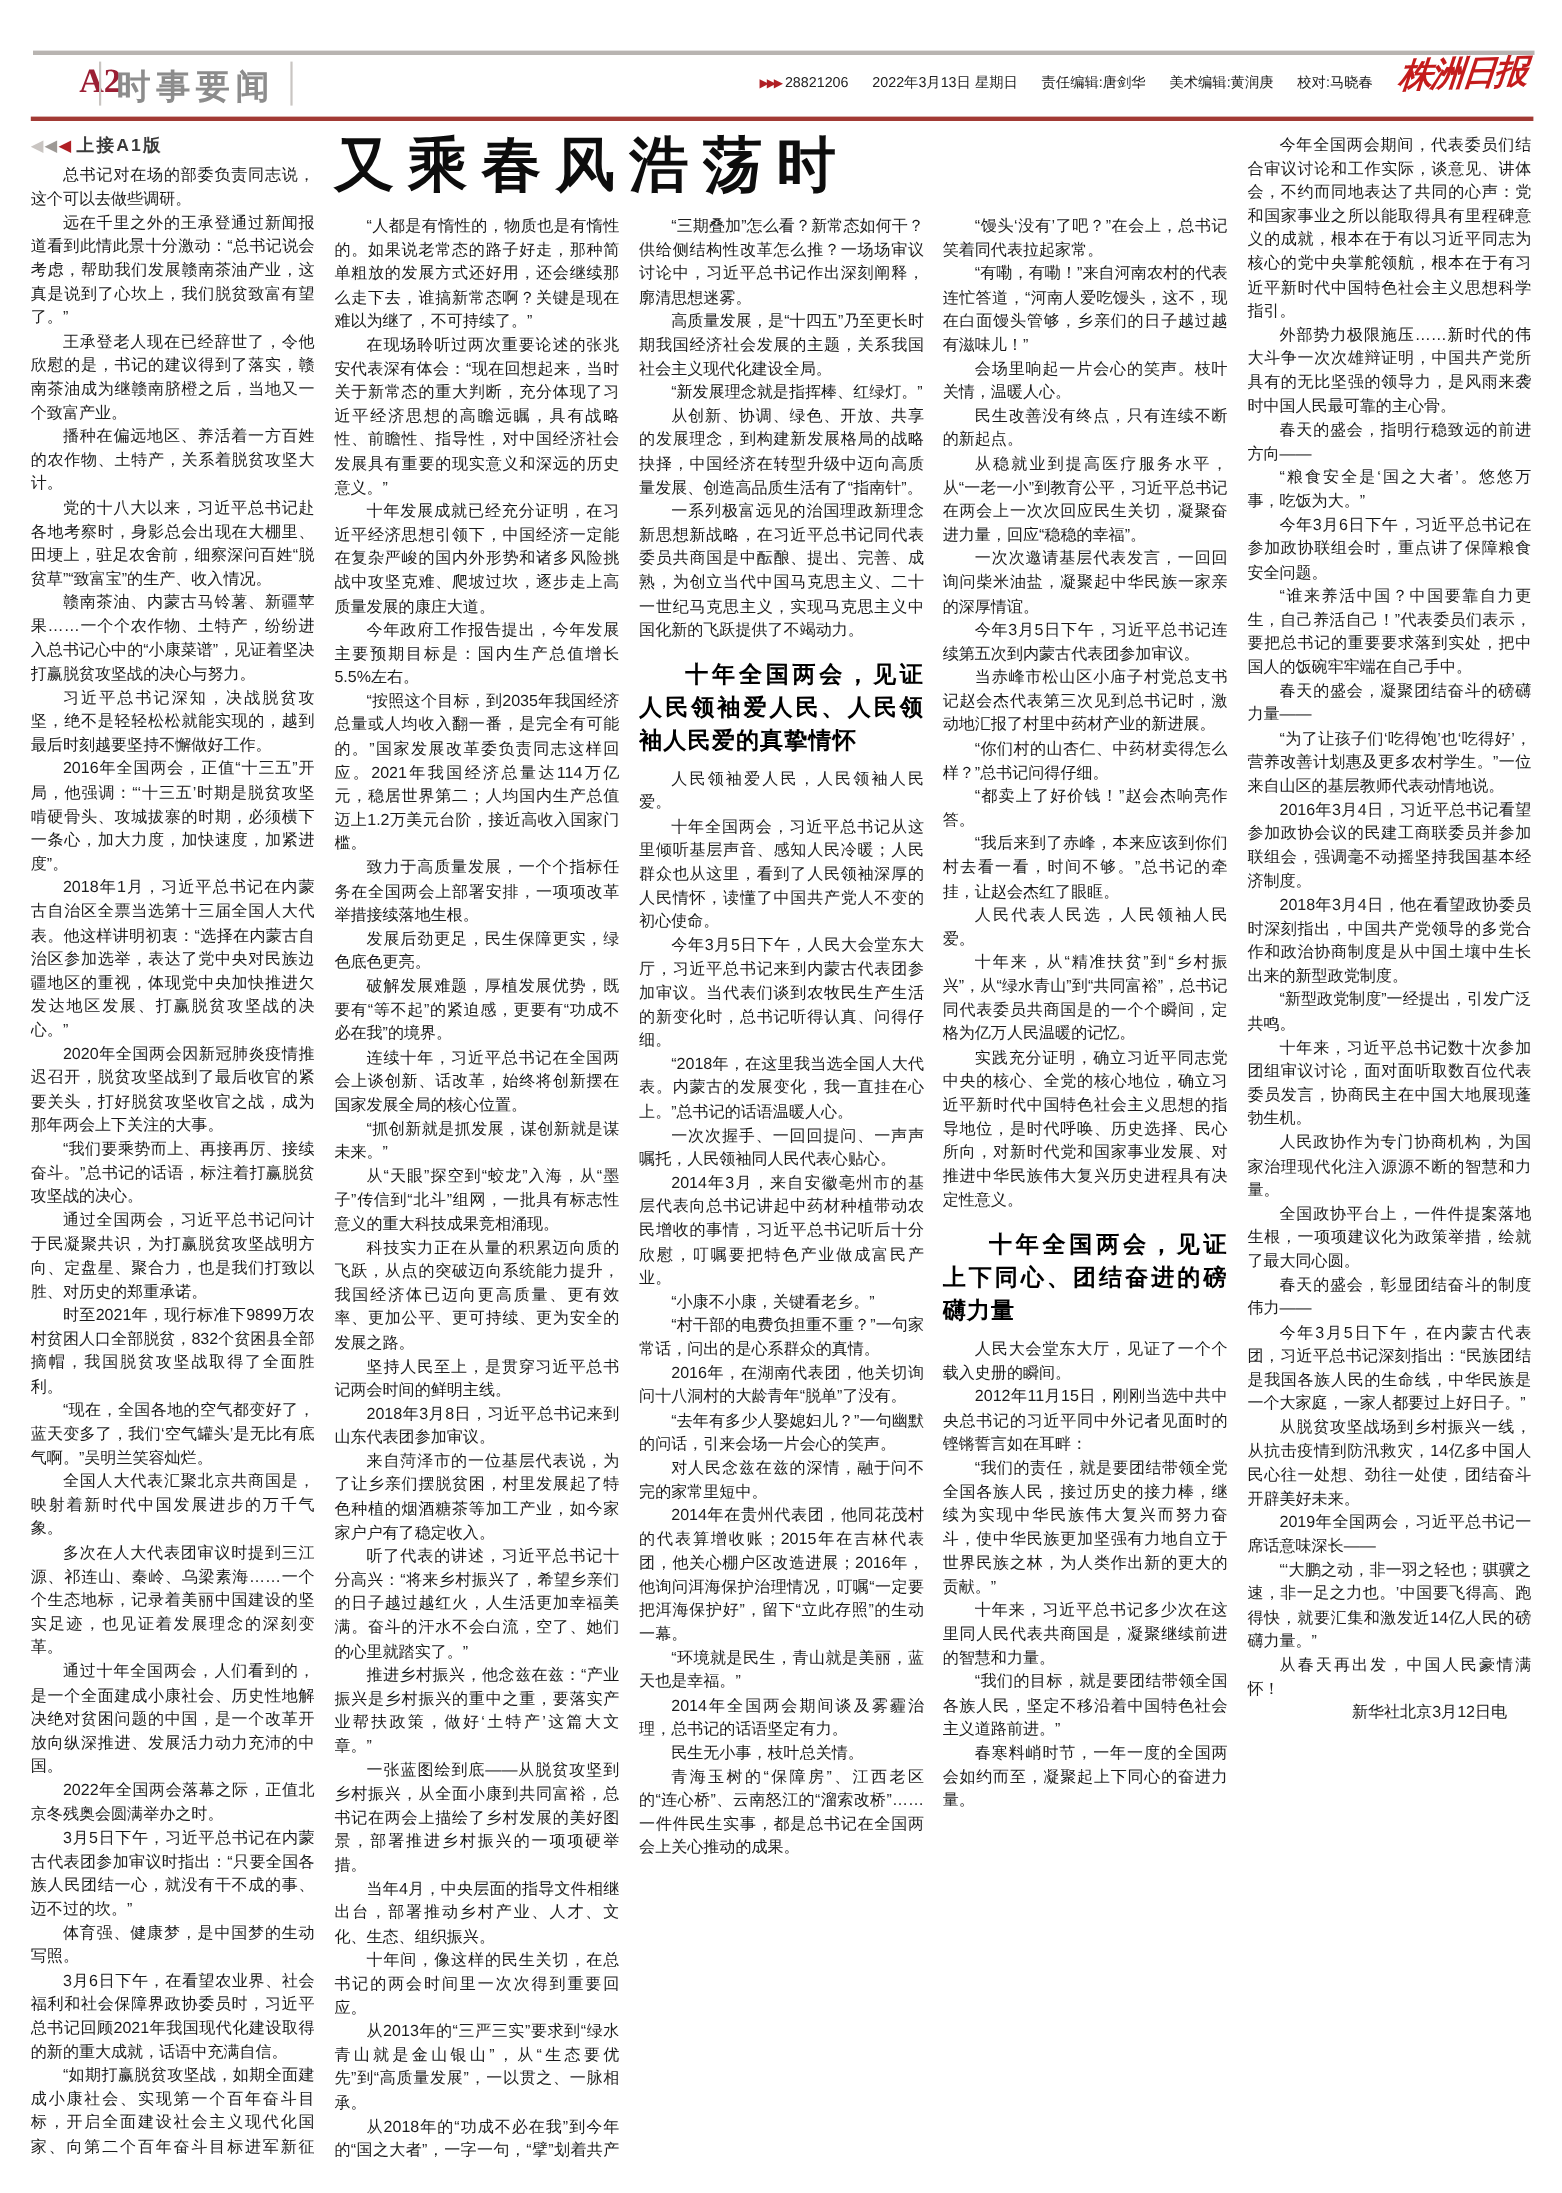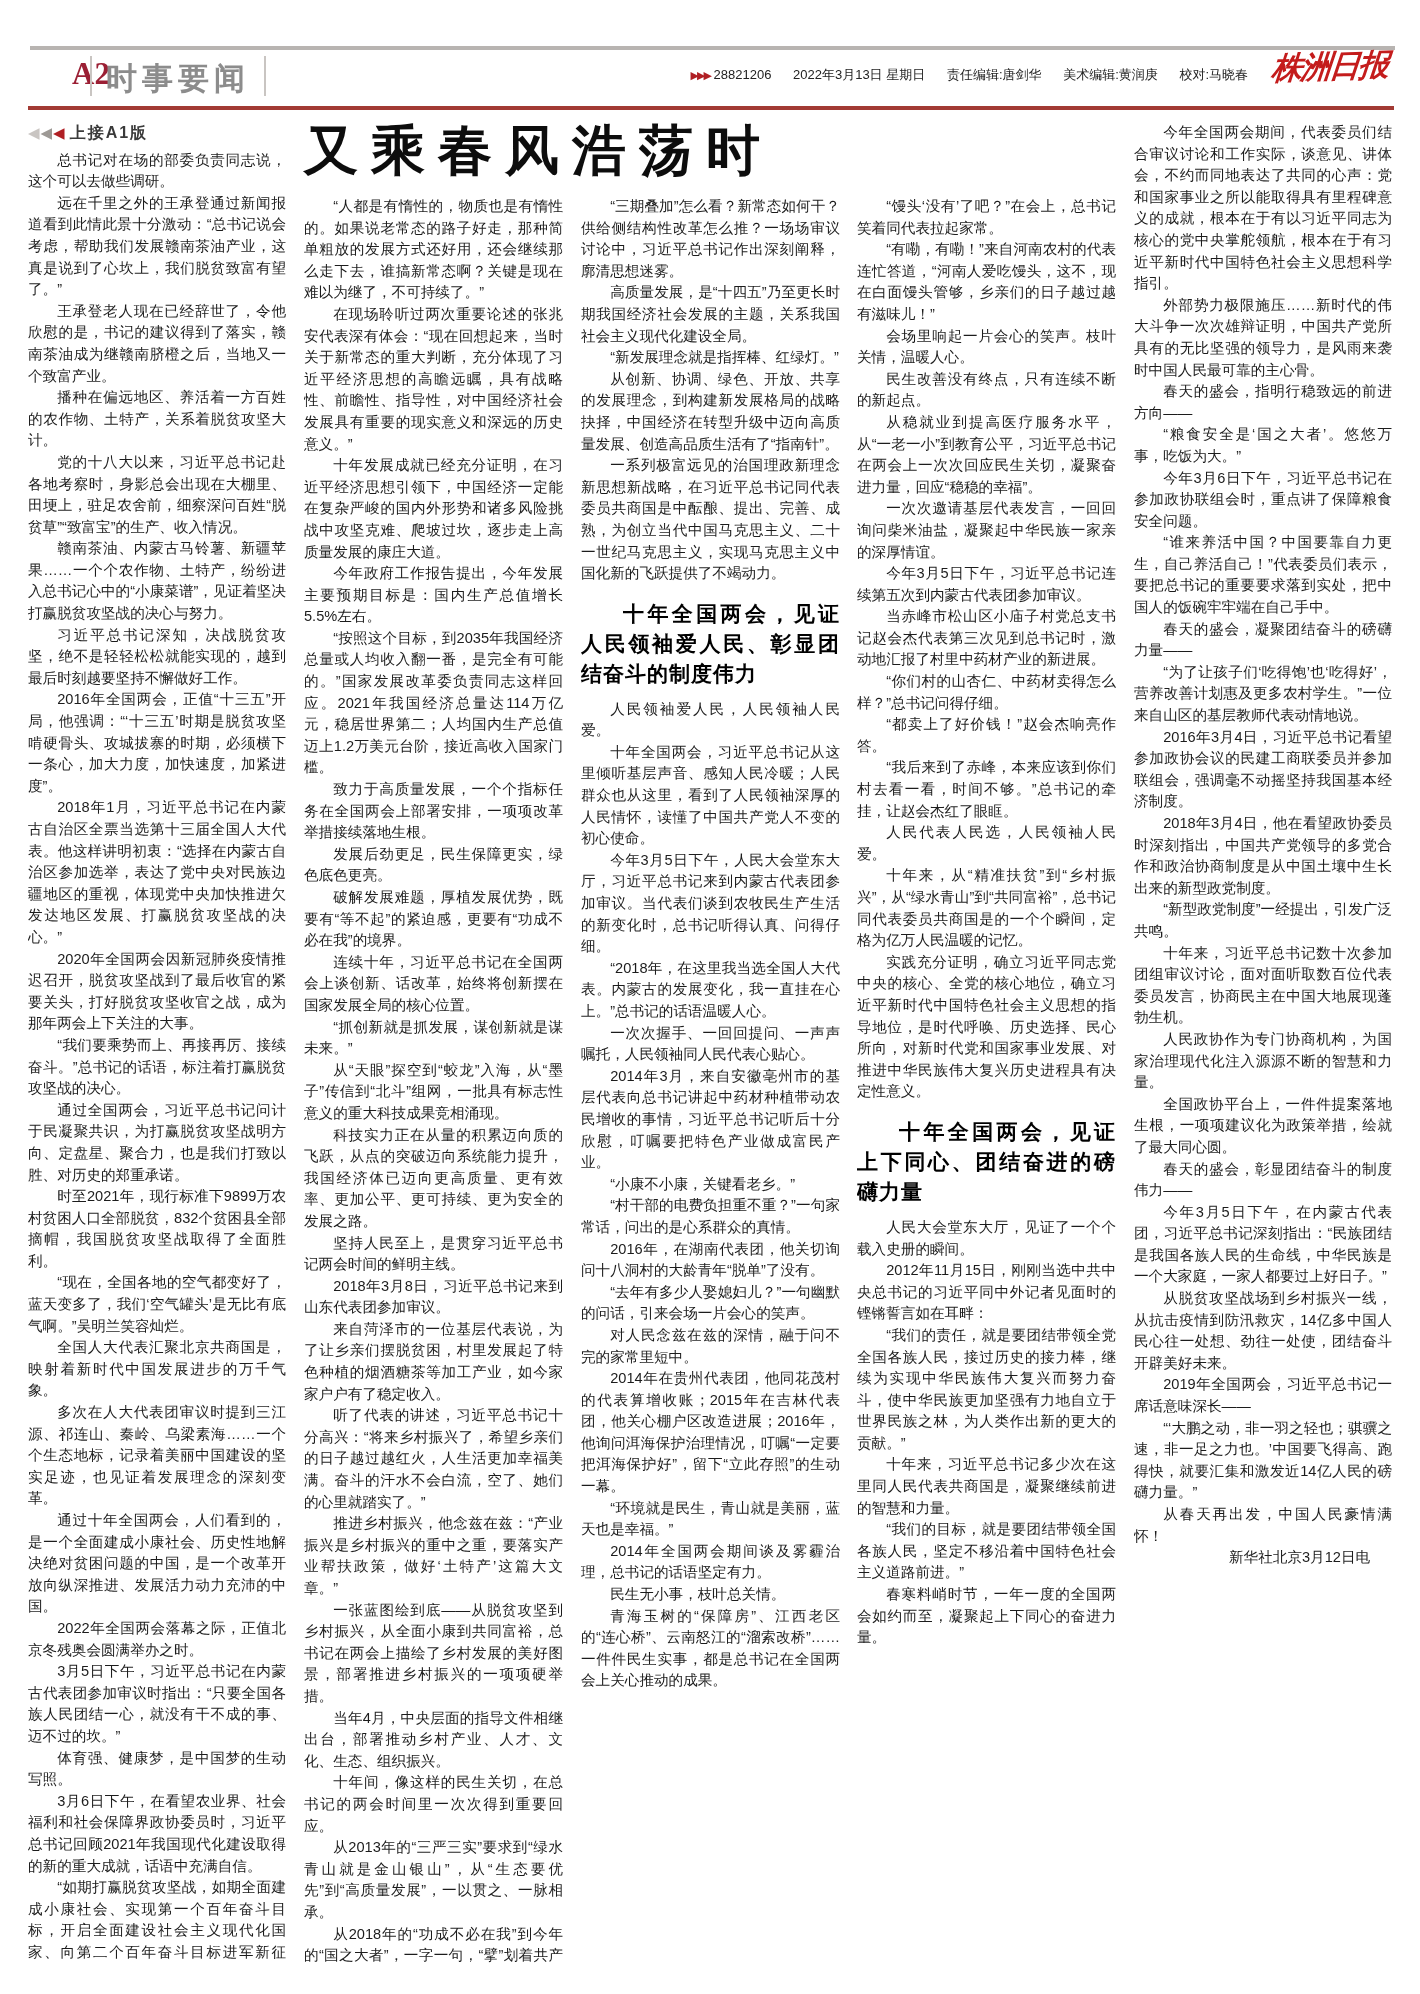--- a/index.html
+++ b/index.html
@@ -114,21 +114,21 @@
       <p class="body-p">十年间，像这样的民生关切，在总书记的两会时间里一次次得到重要回应。</p>
       <p class="body-p">从2013年的“三严三实”要求到“绿水青山就是金山银山”，从“生态要优先”到“高质量发展”，一以贯之、一脉相承。</p>
       <p class="body-p">从2018年的“功成不必在我”到今年的“国之大者”，一字一句，“擘”划着共产党人的精神境界，标注着大党大国的责任担当，映照着人民公仆、无私奉献的赤子之心。</p>
     </div>
   <div class="col c3">
       <p class="body-p">“三期叠加”怎么看？新常态如何干？供给侧结构性改革怎么推？一场场审议讨论中，习近平总书记作出深刻阐释，廓清思想迷雾。</p>
       <p class="body-p">高质量发展，是“十四五”乃至更长时期我国经济社会发展的主题，关系我国社会主义现代化建设全局。</p>
       <p class="body-p">“新发展理念就是指挥棒、红绿灯。”</p>
       <p class="body-p">从创新、协调、绿色、开放、共享的发展理念，到构建新发展格局的战略抉择，中国经济在转型升级中迈向高质量发展、创造高品质生活有了“指南针”。</p>
       <p class="body-p">一系列极富远见的治国理政新理念新思想新战略，在习近平总书记同代表委员共商国是中酝酿、提出、完善、成熟，为创立当代中国马克思主义、二十一世纪马克思主义，实现马克思主义中国化新的飞跃提供了不竭动力。</p>
-      <p class="subhead">十年全国两会，见证人民领袖爱人民、彰显团结奋斗的制度伟力</p>
+      <p class="subhead">十年全国两会，见证人民领袖爱人民、人民领袖人民爱的真挚情怀</p>
       <p class="body-p">人民领袖爱人民，人民领袖人民爱。</p>
       <p class="body-p">十年全国两会，习近平总书记从这里倾听基层声音、感知人民冷暖；人民群众也从这里，看到了人民领袖深厚的人民情怀，读懂了中国共产党人不变的初心使命。</p>
       <p class="body-p">今年3月5日下午，人民大会堂东大厅，习近平总书记来到内蒙古代表团参加审议。当代表们谈到农牧民生产生活的新变化时，总书记听得认真、问得仔细。</p>
       <p class="body-p">“2018年，在这里我当选全国人大代表。内蒙古的发展变化，我一直挂在心上。”总书记的话语温暖人心。</p>
       <p class="body-p">一次次握手、一回回提问、一声声嘱托，人民领袖同人民代表心贴心。</p>
       <p class="body-p">2014年3月，来自安徽亳州市的基层代表向总书记讲起中药材种植带动农民增收的事情，习近平总书记听后十分欣慰，叮嘱要把特色产业做成富民产业。</p>
       <p class="body-p">“小康不小康，关键看老乡。”</p>
       <p class="body-p">“村干部的电费负担重不重？”一句家常话，问出的是心系群众的真情。</p>
       <p class="body-p">2016年，在湖南代表团，他关切询问十八洞村的大龄青年“脱单”了没有。</p>
       <p class="body-p">“去年有多少人娶媳妇儿？”一句幽默的问话，引来会场一片会心的笑声。</p>

